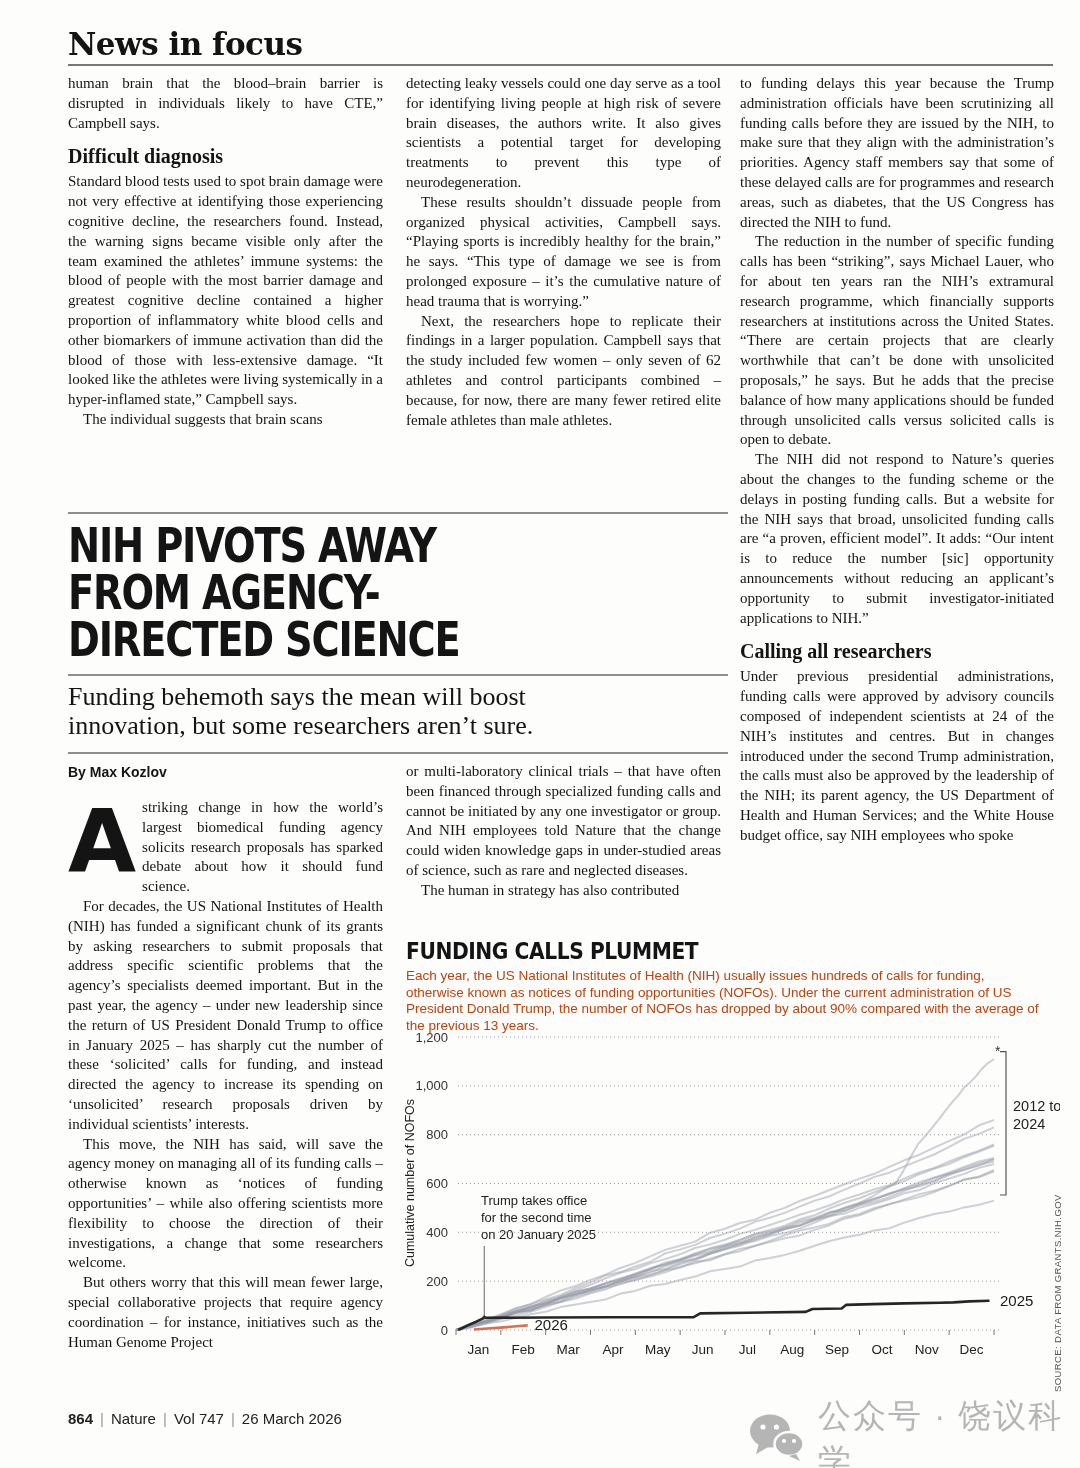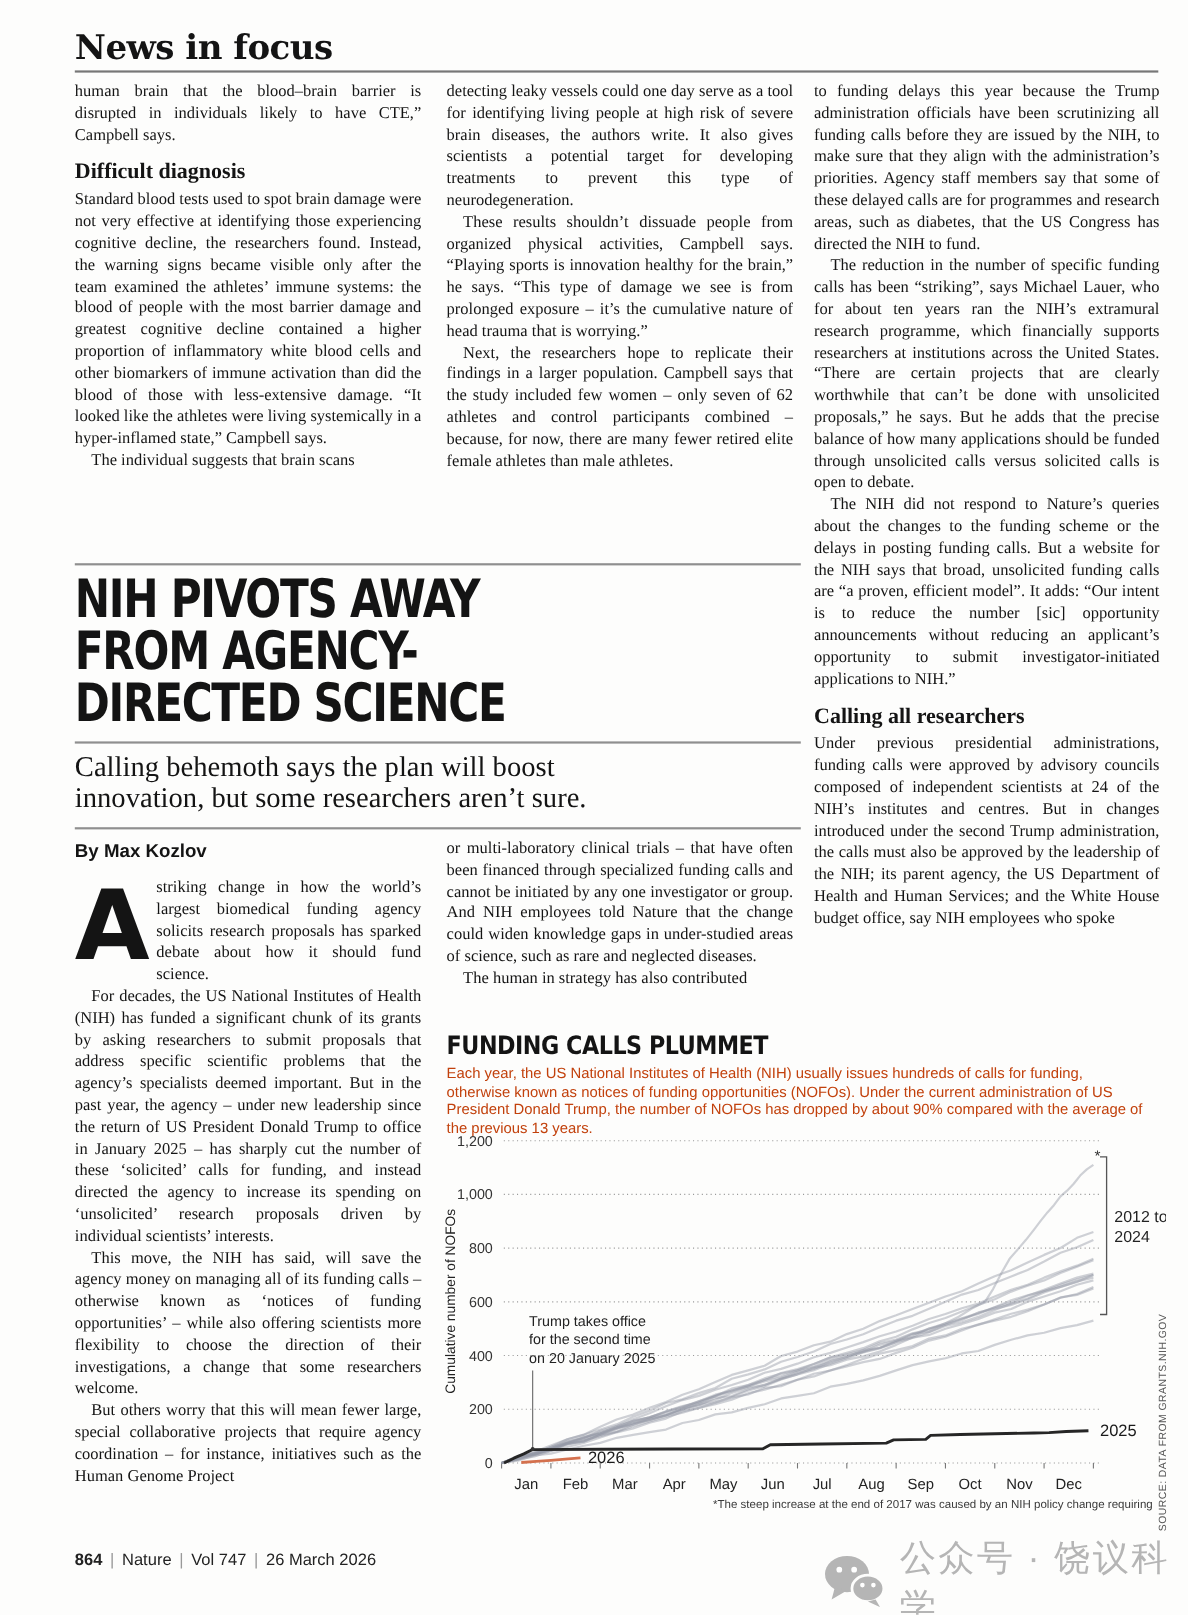--- a/index.html
+++ b/index.html
@@ -11,21 +11,21 @@
   .col{position:absolute;text-align:justify;font-size:15px;line-height:19.8px;}
   .col p{margin:0;}
   .col p.indent{text-indent:15px;}
   .col .col-h2{font-weight:bold;font-size:20px;line-height:24px;margin:11px 0 4px;text-align:left;
                font-family:"Liberation Serif",serif;}
   .dropcap{float:left;font-family:"DejaVu Sans",sans-serif;font-weight:bold;font-size:88px;
            line-height:76px;margin:6px 9px 0 0;letter-spacing:-3px;}
   .headline{font-family:"DejaVu Sans",sans-serif;font-weight:bold;font-size:48px;line-height:47px;
             letter-spacing:-1.5px;white-space:pre-line;transform:scaleX(0.8);transform-origin:left top;}
   .deck{font-size:26px;line-height:29px;width:500px;}
-  .byline{font-family:"Liberation Sans",sans-serif;font-weight:bold;font-size:17px;}
+  .byline{font-family:"Liberation Sans",sans-serif;font-weight:bold;font-size:14px;}
   .chart-title{font-family:"DejaVu Sans",sans-serif;font-weight:bold;font-size:23px;letter-spacing:-0.5px;
                transform:scaleX(0.88);transform-origin:left top;}
   .chart-subtitle{font-family:"Liberation Sans",sans-serif;font-size:13.5px;line-height:16.5px;
                   color:#c2410c;width:640px;}
   .chart-footnote{font-family:"Liberation Sans",sans-serif;font-size:10.5px;line-height:13.5px;
                   color:#3a3a3a;width:642px;text-align:right;}
   .source-note{font-family:"Liberation Sans",sans-serif;font-size:9.5px;letter-spacing:0.4px;color:#555;
                transform:rotate(-90deg);transform-origin:left top;white-space:nowrap;}
   .footer{font-family:"Liberation Sans",sans-serif;font-size:15px;color:#222;}
   .footer .pgnum{font-weight:bold;}
@@ -41,37 +41,37 @@
 <div class="rule" style="left:68px;top:64px;width:985px;height:2px;background:#777;"></div>
 
 <div class="col" style="left:68px;top:74px;width:315px;">
     <p>human brain that the blood–brain barrier is disrupted in individuals likely to have CTE,” Campbell says.</p>
     <div class="col-h2">Difficult diagnosis</div>
     <p>Standard blood tests used to spot brain damage were not very effective at identifying those experiencing cognitive decline, the researchers found. Instead, the warning signs became visible only after the team examined the athletes’ immune systems: the blood of people with the most barrier damage and greatest cognitive decline contained a higher proportion of inflammatory white blood cells and other biomarkers of immune activation than did the blood of those with less-extensive damage. “It looked like the athletes were living systemically in a hyper-inflamed state,” Campbell says.</p>
     <p class="indent">The individual suggests that brain scans</p>
   </div>
 <div class="col" style="left:406px;top:74px;width:315px;">
     <p>detecting leaky vessels could one day serve as a tool for identifying living people at high risk of severe brain diseases, the authors write. It also gives scientists a potential target for developing treatments to prevent this type of neurodegeneration.</p>
-    <p class="indent">These results shouldn’t dissuade people from organized physical activities, Campbell says. “Playing sports is innovation healthy for the brain,” he says. “This type of damage we see is from prolonged exposure – it’s the cumulative nature of head trauma that is worrying.”</p>
+    <p class="indent">These results shouldn’t dissuade people from organized physical activities, Campbell says. “Playing sports is incredibly healthy for the brain,” he says. “This type of damage we see is from prolonged exposure – it’s the cumulative nature of head trauma that is worrying.”</p>
     <p class="indent">Next, the researchers hope to replicate their findings in a larger population. Campbell says that the study included few women – only seven of 62 athletes and control participants combined – because, for now, there are many fewer retired elite female athletes than male athletes.</p>
   </div>
 <div class="col" style="left:740px;top:74px;width:314px;">
     <p>to funding delays this year because the Trump administration officials have been scrutinizing all funding calls before they are issued by the NIH, to make sure that they align with the administration’s priorities. Agency staff members say that some of these delayed calls are for programmes and research areas, such as diabetes, that the US Congress has directed the NIH to fund.</p>
     <p class="indent">The reduction in the number of specific funding calls has been “striking”, says Michael Lauer, who for about ten years ran the NIH’s extramural research programme, which financially supports researchers at institutions across the United States. “There are certain projects that are clearly worthwhile that can’t be done with unsolicited proposals,” he says. But he adds that the precise balance of how many applications should be funded through unsolicited calls versus solicited calls is open to debate.</p>
     <p class="indent">The NIH did not respond to Nature’s queries about the changes to the funding scheme or the delays in posting funding calls. But a website for the NIH says that broad, unsolicited funding calls are “a proven, efficient model”. It adds: “Our intent is to reduce the number [sic] opportunity announcements without reducing an applicant’s opportunity to submit investigator-initiated applications to NIH.”</p>
     <div class="col-h2">Calling all researchers</div>
     <p>Under previous presidential administrations, funding calls were approved by advisory councils composed of independent scientists at 24 of the NIH’s institutes and centres. But in changes introduced under the second Trump administration, the calls must also be approved by the leadership of the NIH; its parent agency, the US Department of Health and Human Services; and the White House budget office, say NIH employees who spoke</p>
   </div>
 
 <div class="rule" style="left:68px;top:512px;width:660px;"></div>
 <div class="abs headline" style="left:68px;top:522px;">NIH PIVOTS AWAY
 FROM AGENCY-
 DIRECTED SCIENCE</div>
 <div class="rule" style="left:68px;top:674px;width:660px;"></div>
-<div class="abs deck" style="left:68px;top:682px;">Calling behemoth says the plan will boost innovation, but some researchers aren’t sure.</div>
+<div class="abs deck" style="left:68px;top:682px;">Funding behemoth says the mean will boost innovation, but some researchers aren’t sure.</div>
 <div class="rule" style="left:68px;top:752px;width:660px;"></div>
 <div class="abs byline" style="left:68px;top:764px;">By Max Kozlov</div>
 
 <div class="col" style="left:68px;top:798px;width:315px;">
     <p><span class="dropcap">A</span>striking change in how the world’s largest biomedical funding agency solicits research proposals has sparked debate about how it should fund science.</p>
     <p class="indent">For decades, the US National Institutes of Health (NIH) has funded a significant chunk of its grants by asking researchers to submit proposals that address specific scientific problems that the agency’s specialists deemed important. But in the past year, the agency – under new leadership since the return of US President Donald Trump to office in January 2025 – has sharply cut the number of these ‘solicited’ calls for funding, and instead directed the agency to increase its spending on ‘unsolicited’ research proposals driven by individual scientists’ interests.</p>
     <p class="indent">This move, the NIH has said, will save the agency money on managing all of its funding calls – otherwise known as ‘notices of funding opportunities’ – while also offering scientists more flexibility to choose the direction of their investigations, a change that some researchers welcome.</p>
     <p class="indent">But others worry that this will mean fewer large, special collaborative projects that require agency coordination – for instance, initiatives such as the Human Genome Project</p>
   </div>
 <div class="col" style="left:406px;top:762px;width:315px;">
@@ -143,21 +143,20 @@
     <line x1="84.245" y1="224" x2="84.245" y2="294.5708333333333" stroke="#666" stroke-width="1"></line>
     <circle cx="84.245" cy="295.30333333333334" r="1.8" fill="#333"></circle>
     <text x="595" y="33.64999999999998" font-size="14" fill="#333">*</text>
     <path d="M600 29.649999999999977 h6 V172.97583333333333 h-6" fill="none" stroke="#555" stroke-width="1.2"></path>
     <text x="613" y="89.31291666666665" font-size="14.5" fill="#222">2012 to</text>
     <text x="613" y="107.31291666666665" font-size="14.5" fill="#222">2024</text>
     <text x="600" y="283.7" font-size="15" fill="#1a1a1a">2025</text>
     <text x="134.45833333333331" y="308.36083333333335" font-size="15" fill="#1a1a1a">2026</text>
   </svg>
 <div class="abs chart-footnote" style="left:406px;top:1362px;">
-  <div>*The steep increase at the end of 2017 was caused by an NIH policy change requiring</div>
 </div>
 <div class="abs source-note" style="left:1052px;top:1392px;">SOURCE: DATA FROM GRANTS.NIH.GOV</div>
 
 <div class="abs footer" style="left:68px;top:1410px;">
   <span class="pgnum">864</span><span class="sep">|</span><span>Nature</span><span class="sep">|</span><span>Vol 747</span><span class="sep">|</span><span>26 March 2026</span>
 </div>
 
 <div class="abs watermark" style="left:748px;top:1394px;">
   <span>
     <svg width="58" height="48" viewBox="0 0 58 48">

